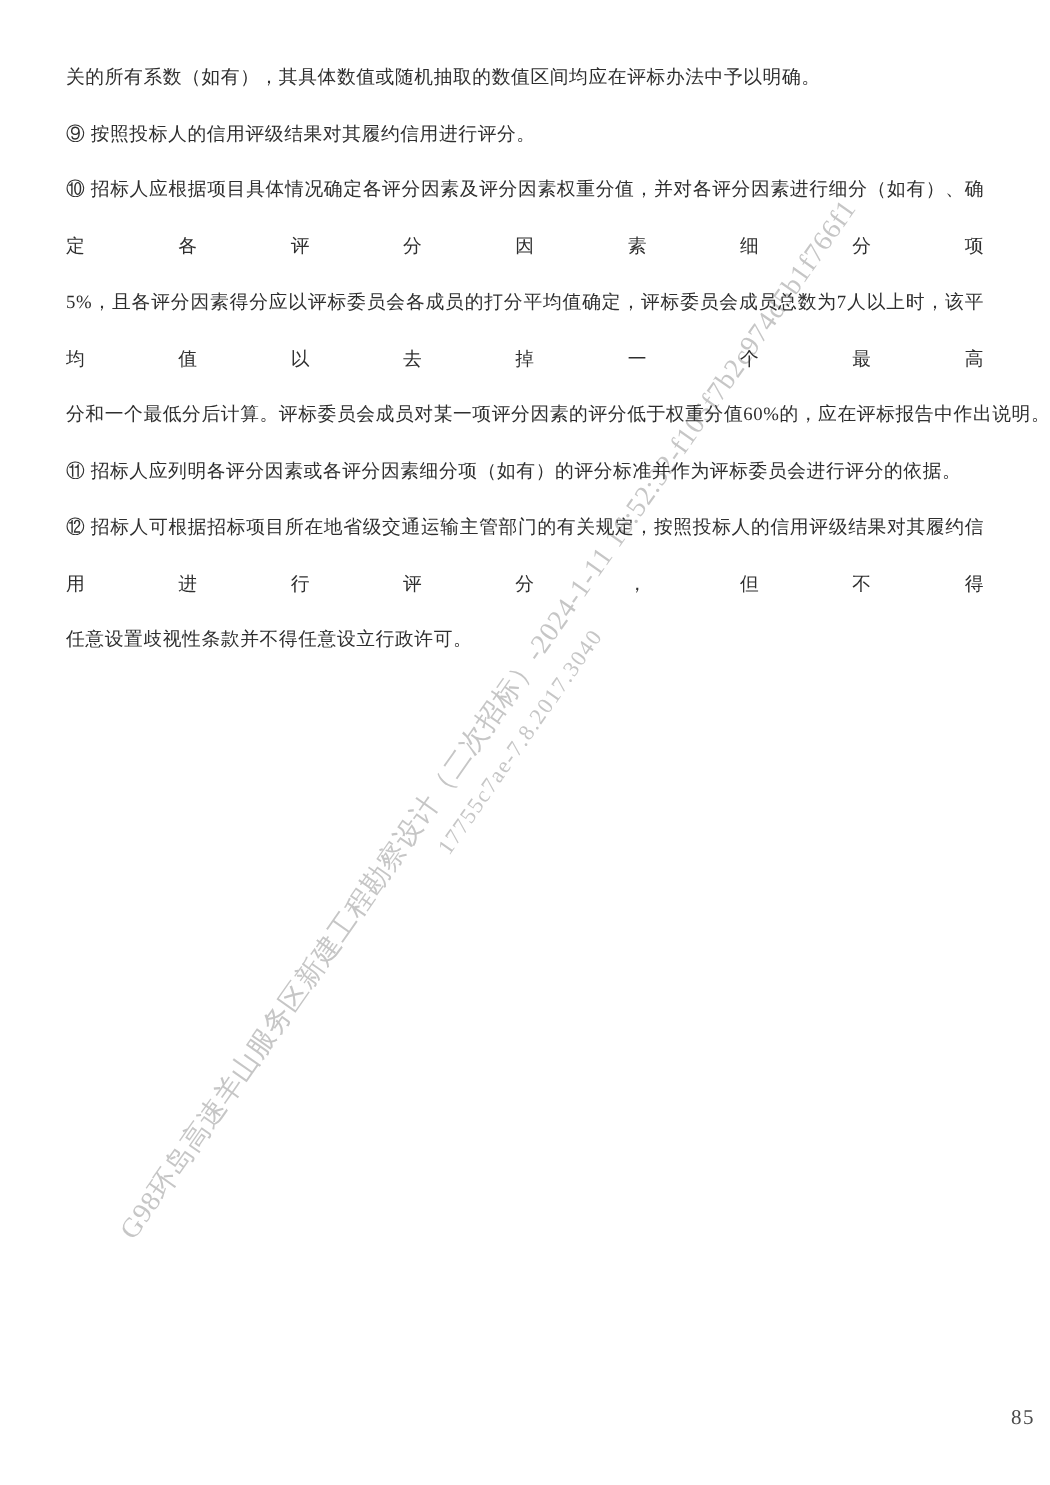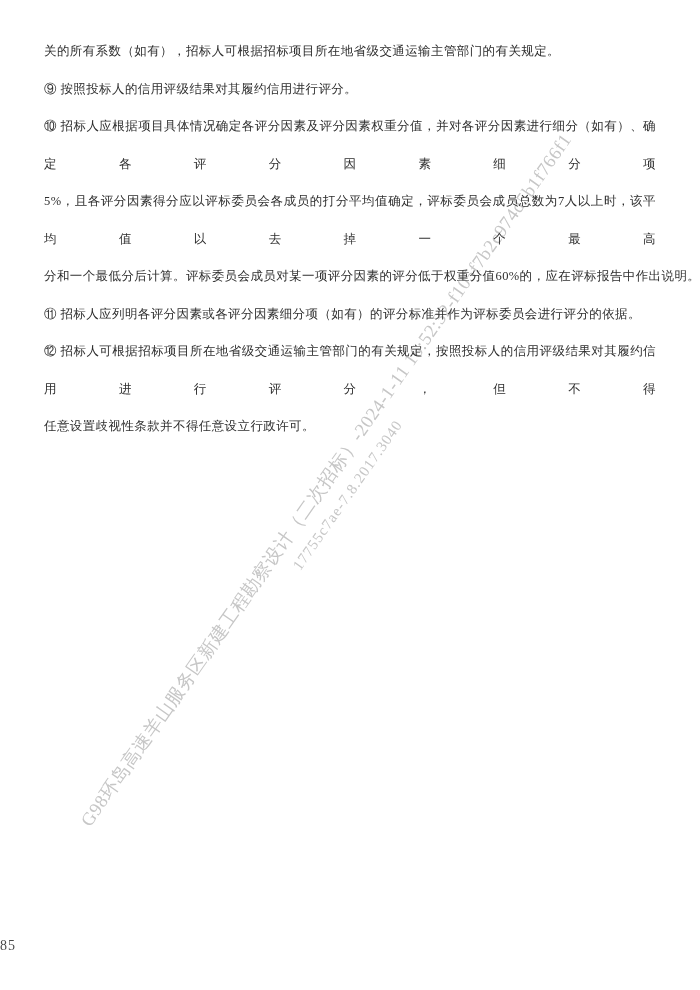--- a/index.html
+++ b/index.html
@@ -56,39 +56,39 @@
   .text-line.fill {
     white-space: normal;
     text-align: justify;
     text-align-last: justify;
   }
   .page-number {
     position: absolute;
     top: 938px;
     left: 0;
     right: 10px;
-    text-align: left;
+    text-align: right;
     font-size: 14px;
     color: #4a4a4a;
     letter-spacing: 1px;
     z-index: 2;
   }
 </style>
 </head>
 <body>
 
 <div class="page">
 
   <div class="watermark">
     <div class="wm-line1">G98环岛高速羊山服务区新建工程勘察设计（二次招标）-2024-1-11 16:52:32-f105f7b2c974d5b1f766f1</div>
     <div class="wm-line2">17755c7ae-7.8.2017.3040</div>
   </div>
 
   <div class="content">
-    <div class="text-line">关的所有系数（如有），招标人可根据招标项目所在地省级交通运输主管部门的有关规定。</div>
+    <div class="text-line">关的所有系数（如有），其具体数值或随机抽取的数值区间均应在评标办法中予以明确。</div>
     <div class="text-line">⑨ 按照投标人的信用评级结果对其履约信用进行评分。</div>
     <div class="text-line fill">⑩ 招标人应根据项目具体情况确定各评分因素及评分因素权重分值，并对各评分因素进行细分（如有）、确定各评分因素细分项</div>
     <div class="text-line fill">5%，且各评分因素得分应以评标委员会各成员的打分平均值确定，评标委员会成员总数为7人以上时，该平均值以去掉一个最高</div>
     <div class="text-line">分和一个最低分后计算。评标委员会成员对某一项评分因素的评分低于权重分值60%的，应在评标报告中作出说明。</div>
     <div class="text-line">⑪ 招标人应列明各评分因素或各评分因素细分项（如有）的评分标准并作为评标委员会进行评分的依据。</div>
     <div class="text-line fill">⑫ 招标人可根据招标项目所在地省级交通运输主管部门的有关规定，按照投标人的信用评级结果对其履约信用进行评分，但不得</div>
     <div class="text-line">任意设置歧视性条款并不得任意设立行政许可。</div>
   </div>
 
   <div class="page-number">85</div>

